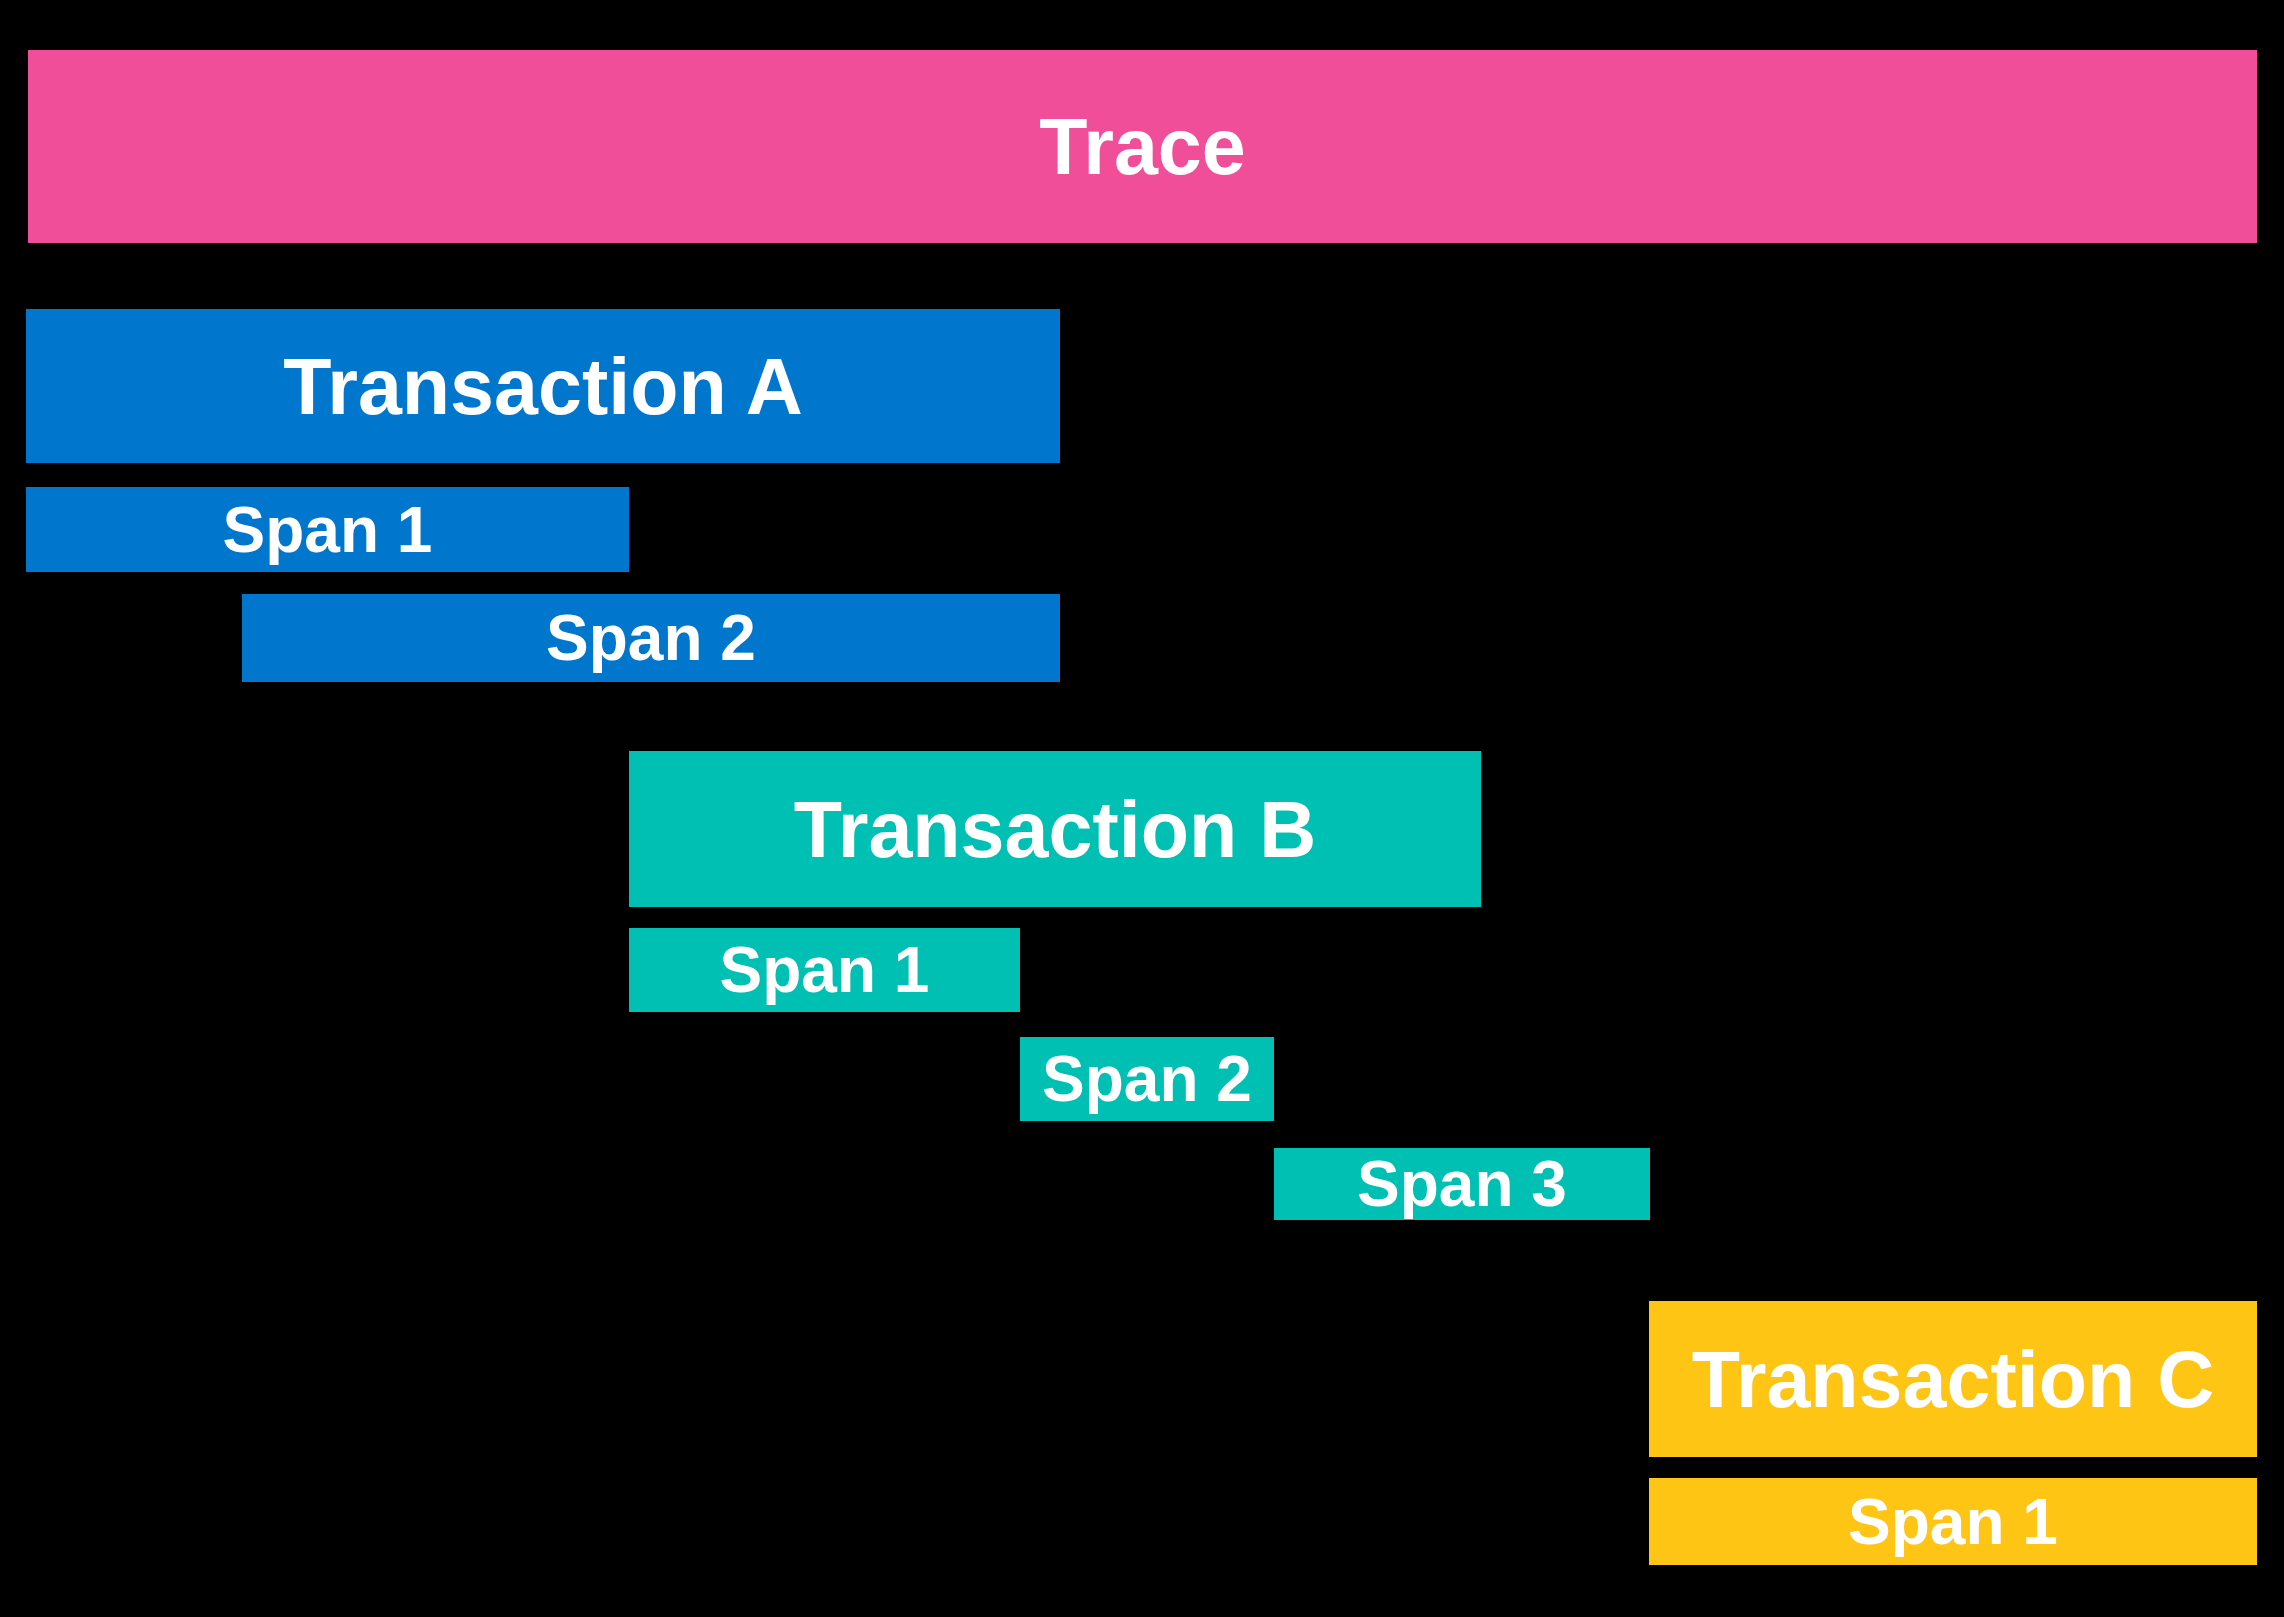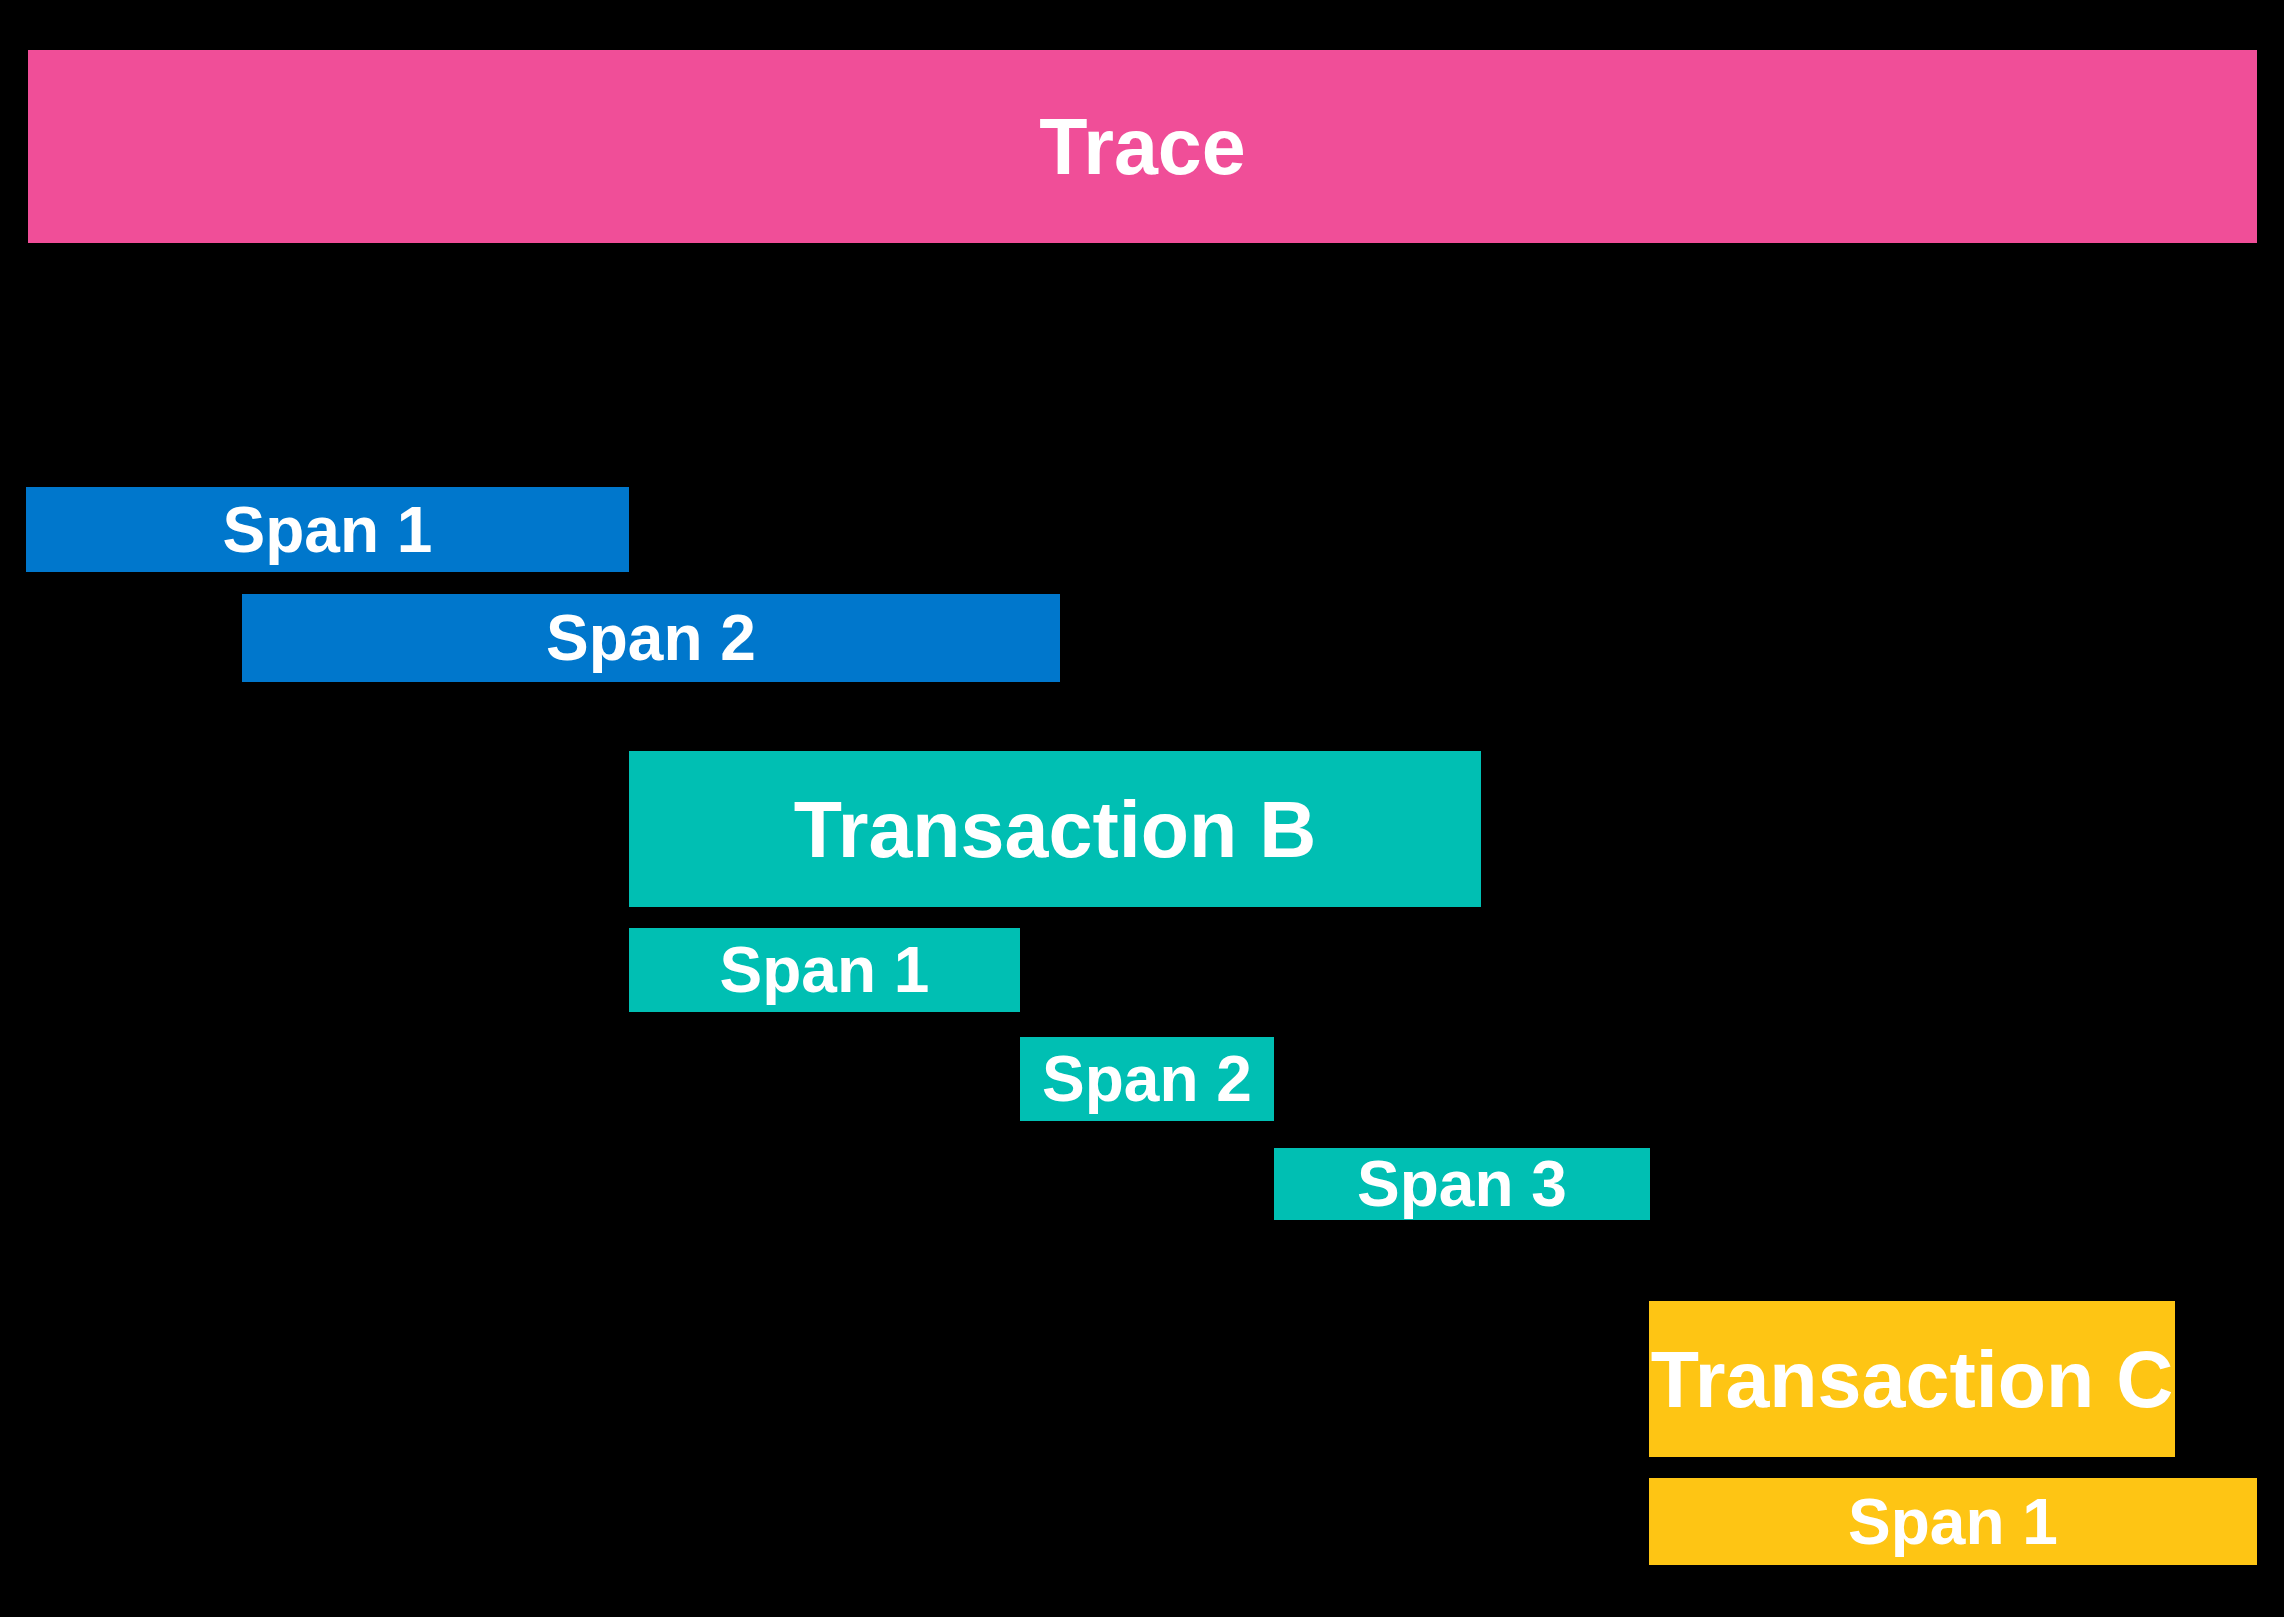--- a/index.html
+++ b/index.html
@@ -33,41 +33,44 @@
 </style>
 </head>
 <body>
 
 <div class="canvas" style="background: rgb(0, 0, 0); padding-left: 24px;">
 
   <div class="bar" style="left: 28px; top: 50px; width: 2229px; height: 193px; background: rgb(240, 78, 152);">
     <span class="bar-label label-lg" style="color: rgb(255, 255, 255);">Trace</span>
   </div>
 
+  <div class="bar" style="left: 26px; top: 309px; width: 1034px; height: 154px; background: rgb(0, 119, 204);">
+    <span class="bar-label label-lg" style="color: rgb(255, 255, 255);">Transaction A</span>
+  </div>
   <div class="bar" style="left: 26px; top: 487px; width: 603px; height: 85px; background: rgb(0, 119, 204);">
     <span class="bar-label label-sm" style="color: rgb(255, 255, 255);">Span 1</span>
   </div>
   <div class="bar" style="left: 242px; top: 594px; width: 818px; height: 88px; background: rgb(0, 119, 204);">
     <span class="bar-label label-sm" style="color: rgb(255, 255, 255);">Span 2</span>
   </div>
 
   <div class="bar" style="left: 629px; top: 751px; width: 852px; height: 156px; background: rgb(0, 191, 179);">
     <span class="bar-label label-lg" style="color: rgb(255, 255, 255);">Transaction B</span>
   </div>
   <div class="bar" style="left: 629px; top: 928px; width: 391px; height: 84px; background: rgb(0, 191, 179);">
     <span class="bar-label label-sm" style="color: rgb(255, 255, 255);">Span 1</span>
   </div>
   <div class="bar" style="left: 1020px; top: 1037px; width: 254px; height: 84px; background: rgb(0, 191, 179);">
     <span class="bar-label label-sm" style="color: rgb(255, 255, 255);">Span 2</span>
   </div>
   <div class="bar" style="left: 1274px; top: 1148px; width: 376px; height: 72px; background: rgb(0, 191, 179);">
     <span class="bar-label label-sm" style="color: rgb(255, 255, 255);">Span 3</span>
   </div>
 
-  <div class="bar" style="left: 1649px; top: 1301px; width: 526px; height: 156px; background: rgb(254, 197, 20);">
+  <div class="bar" style="left: 1649px; top: 1301px; width: 608px; height: 156px; background: rgb(254, 197, 20);">
     <span class="bar-label label-lg" style="color: rgb(255, 255, 255);">Transaction C</span>
   </div>
   <div class="bar" style="left: 1649px; top: 1478px; width: 608px; height: 87px; background: rgb(254, 197, 20);">
     <span class="bar-label label-sm" style="color: rgb(255, 255, 255);">Span 1</span>
   </div>
 
 </div>
 
 
 </body></html>

